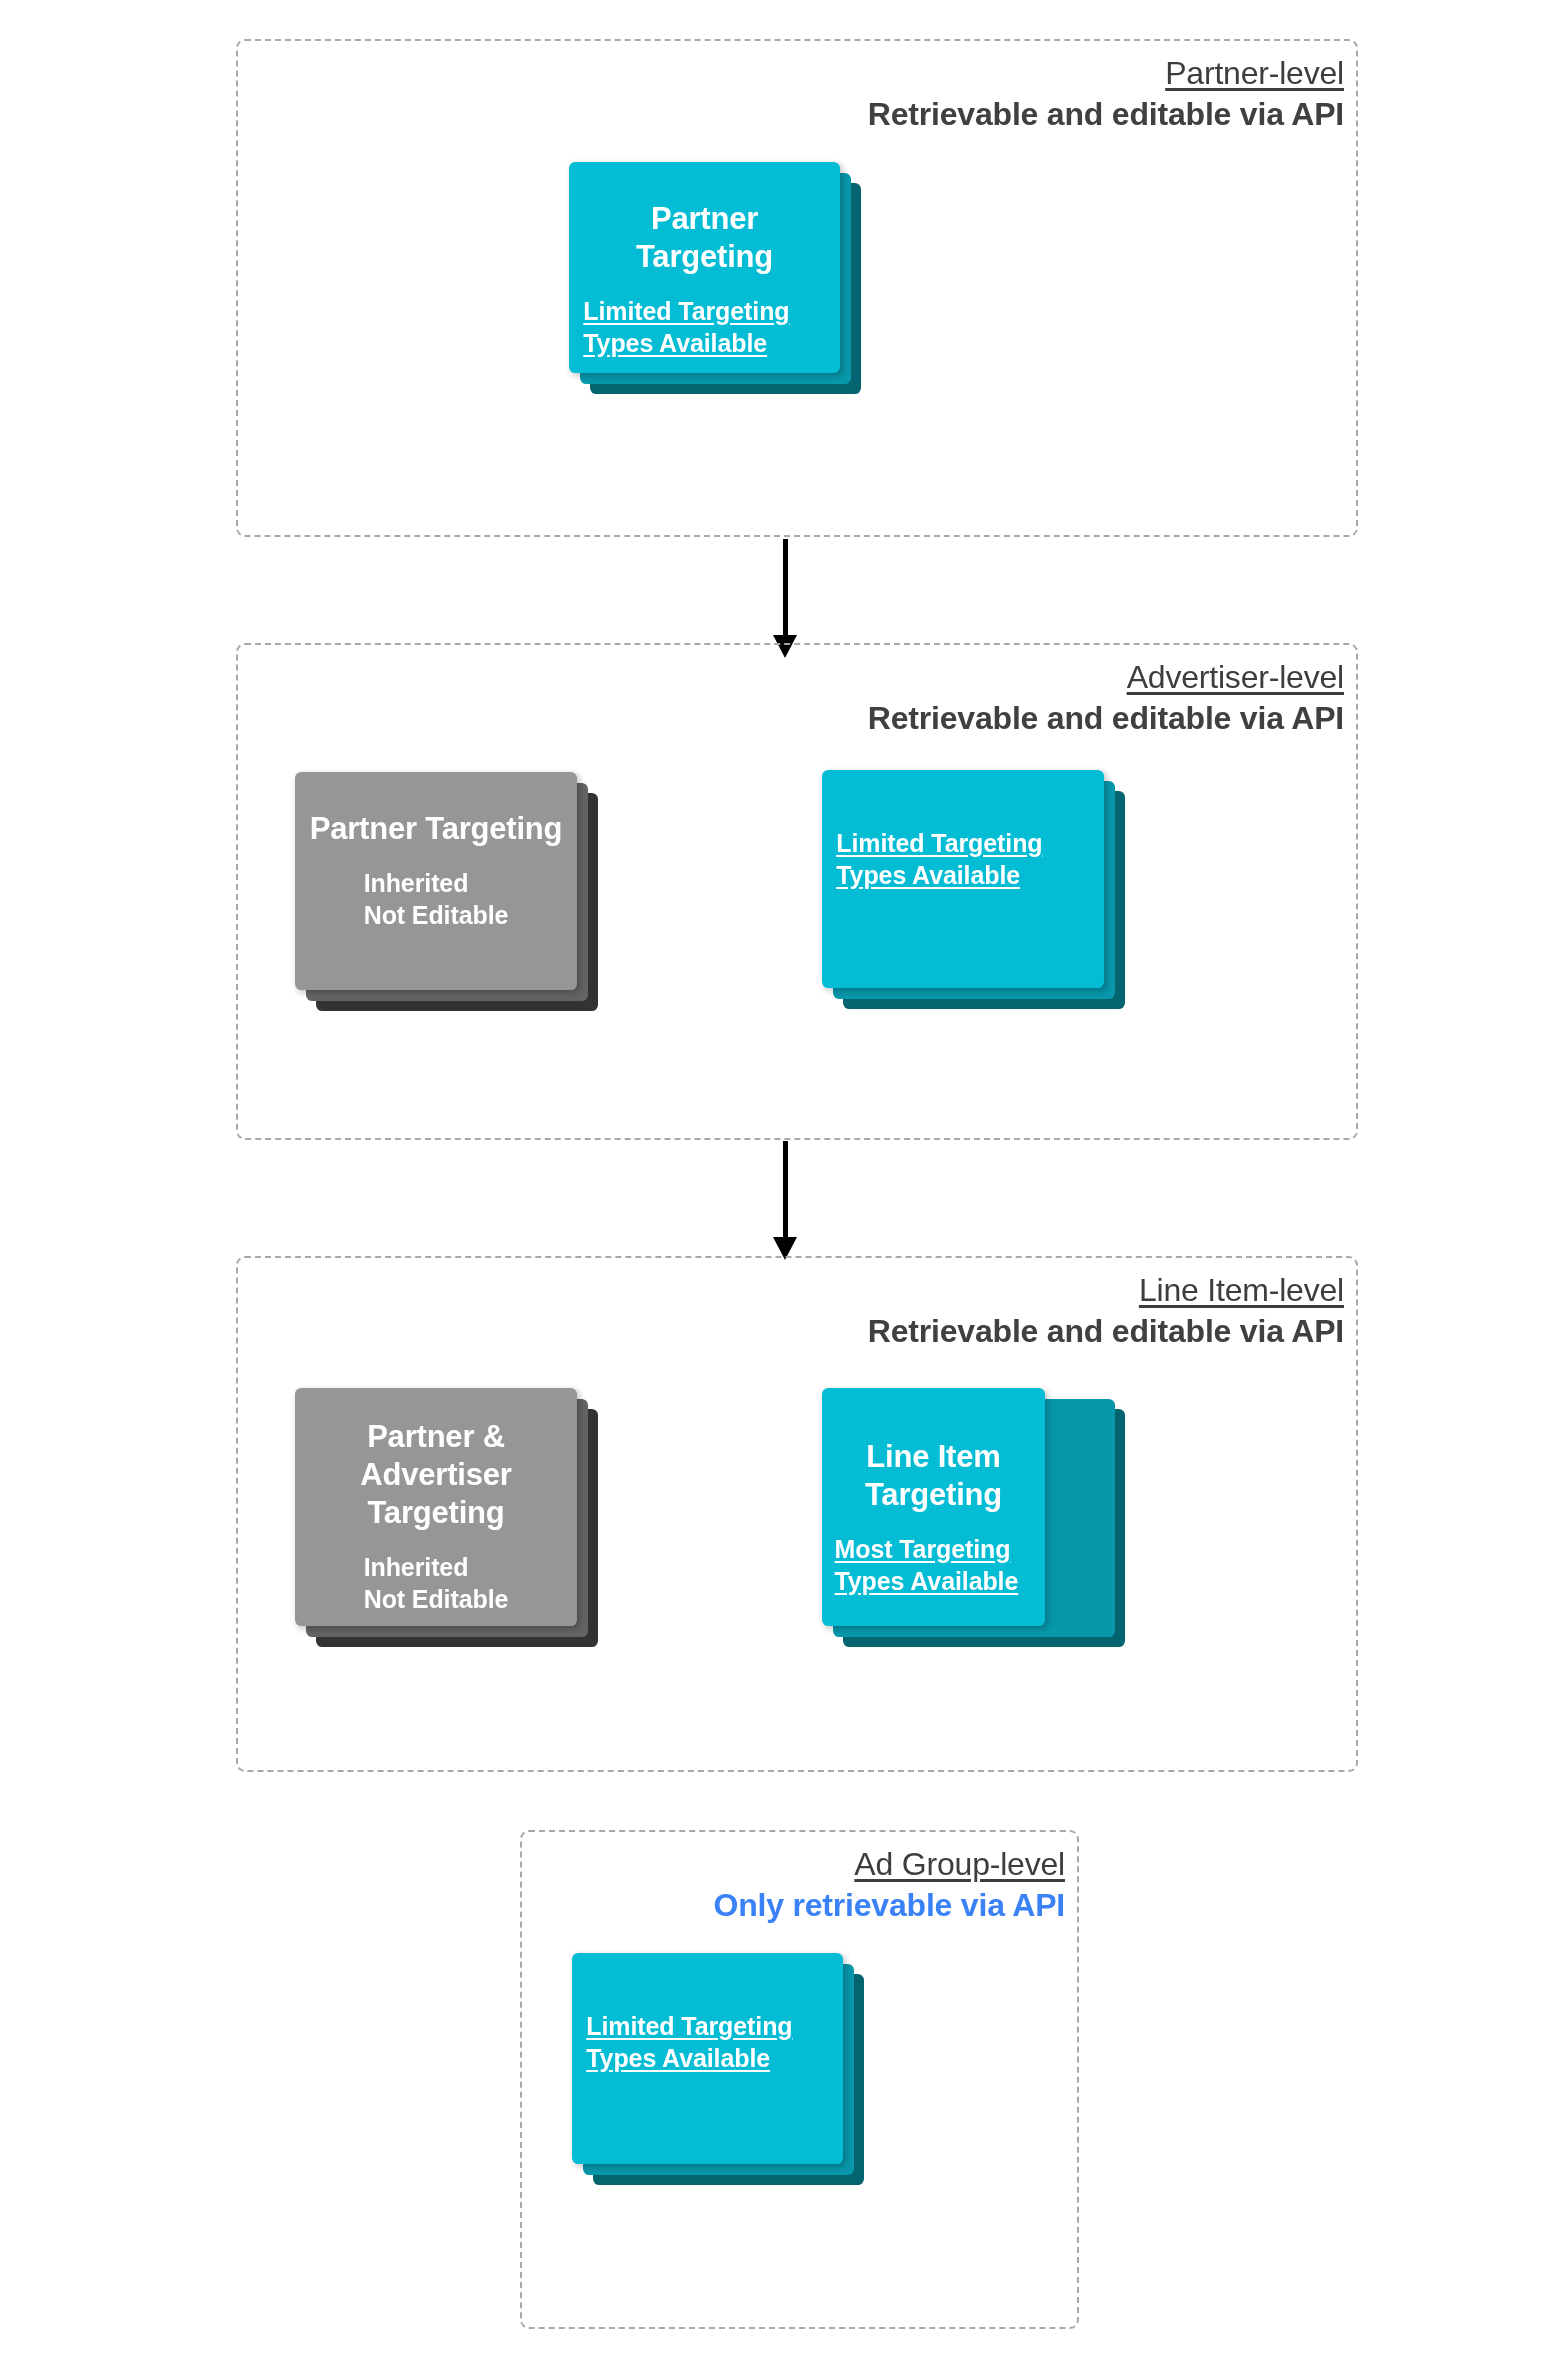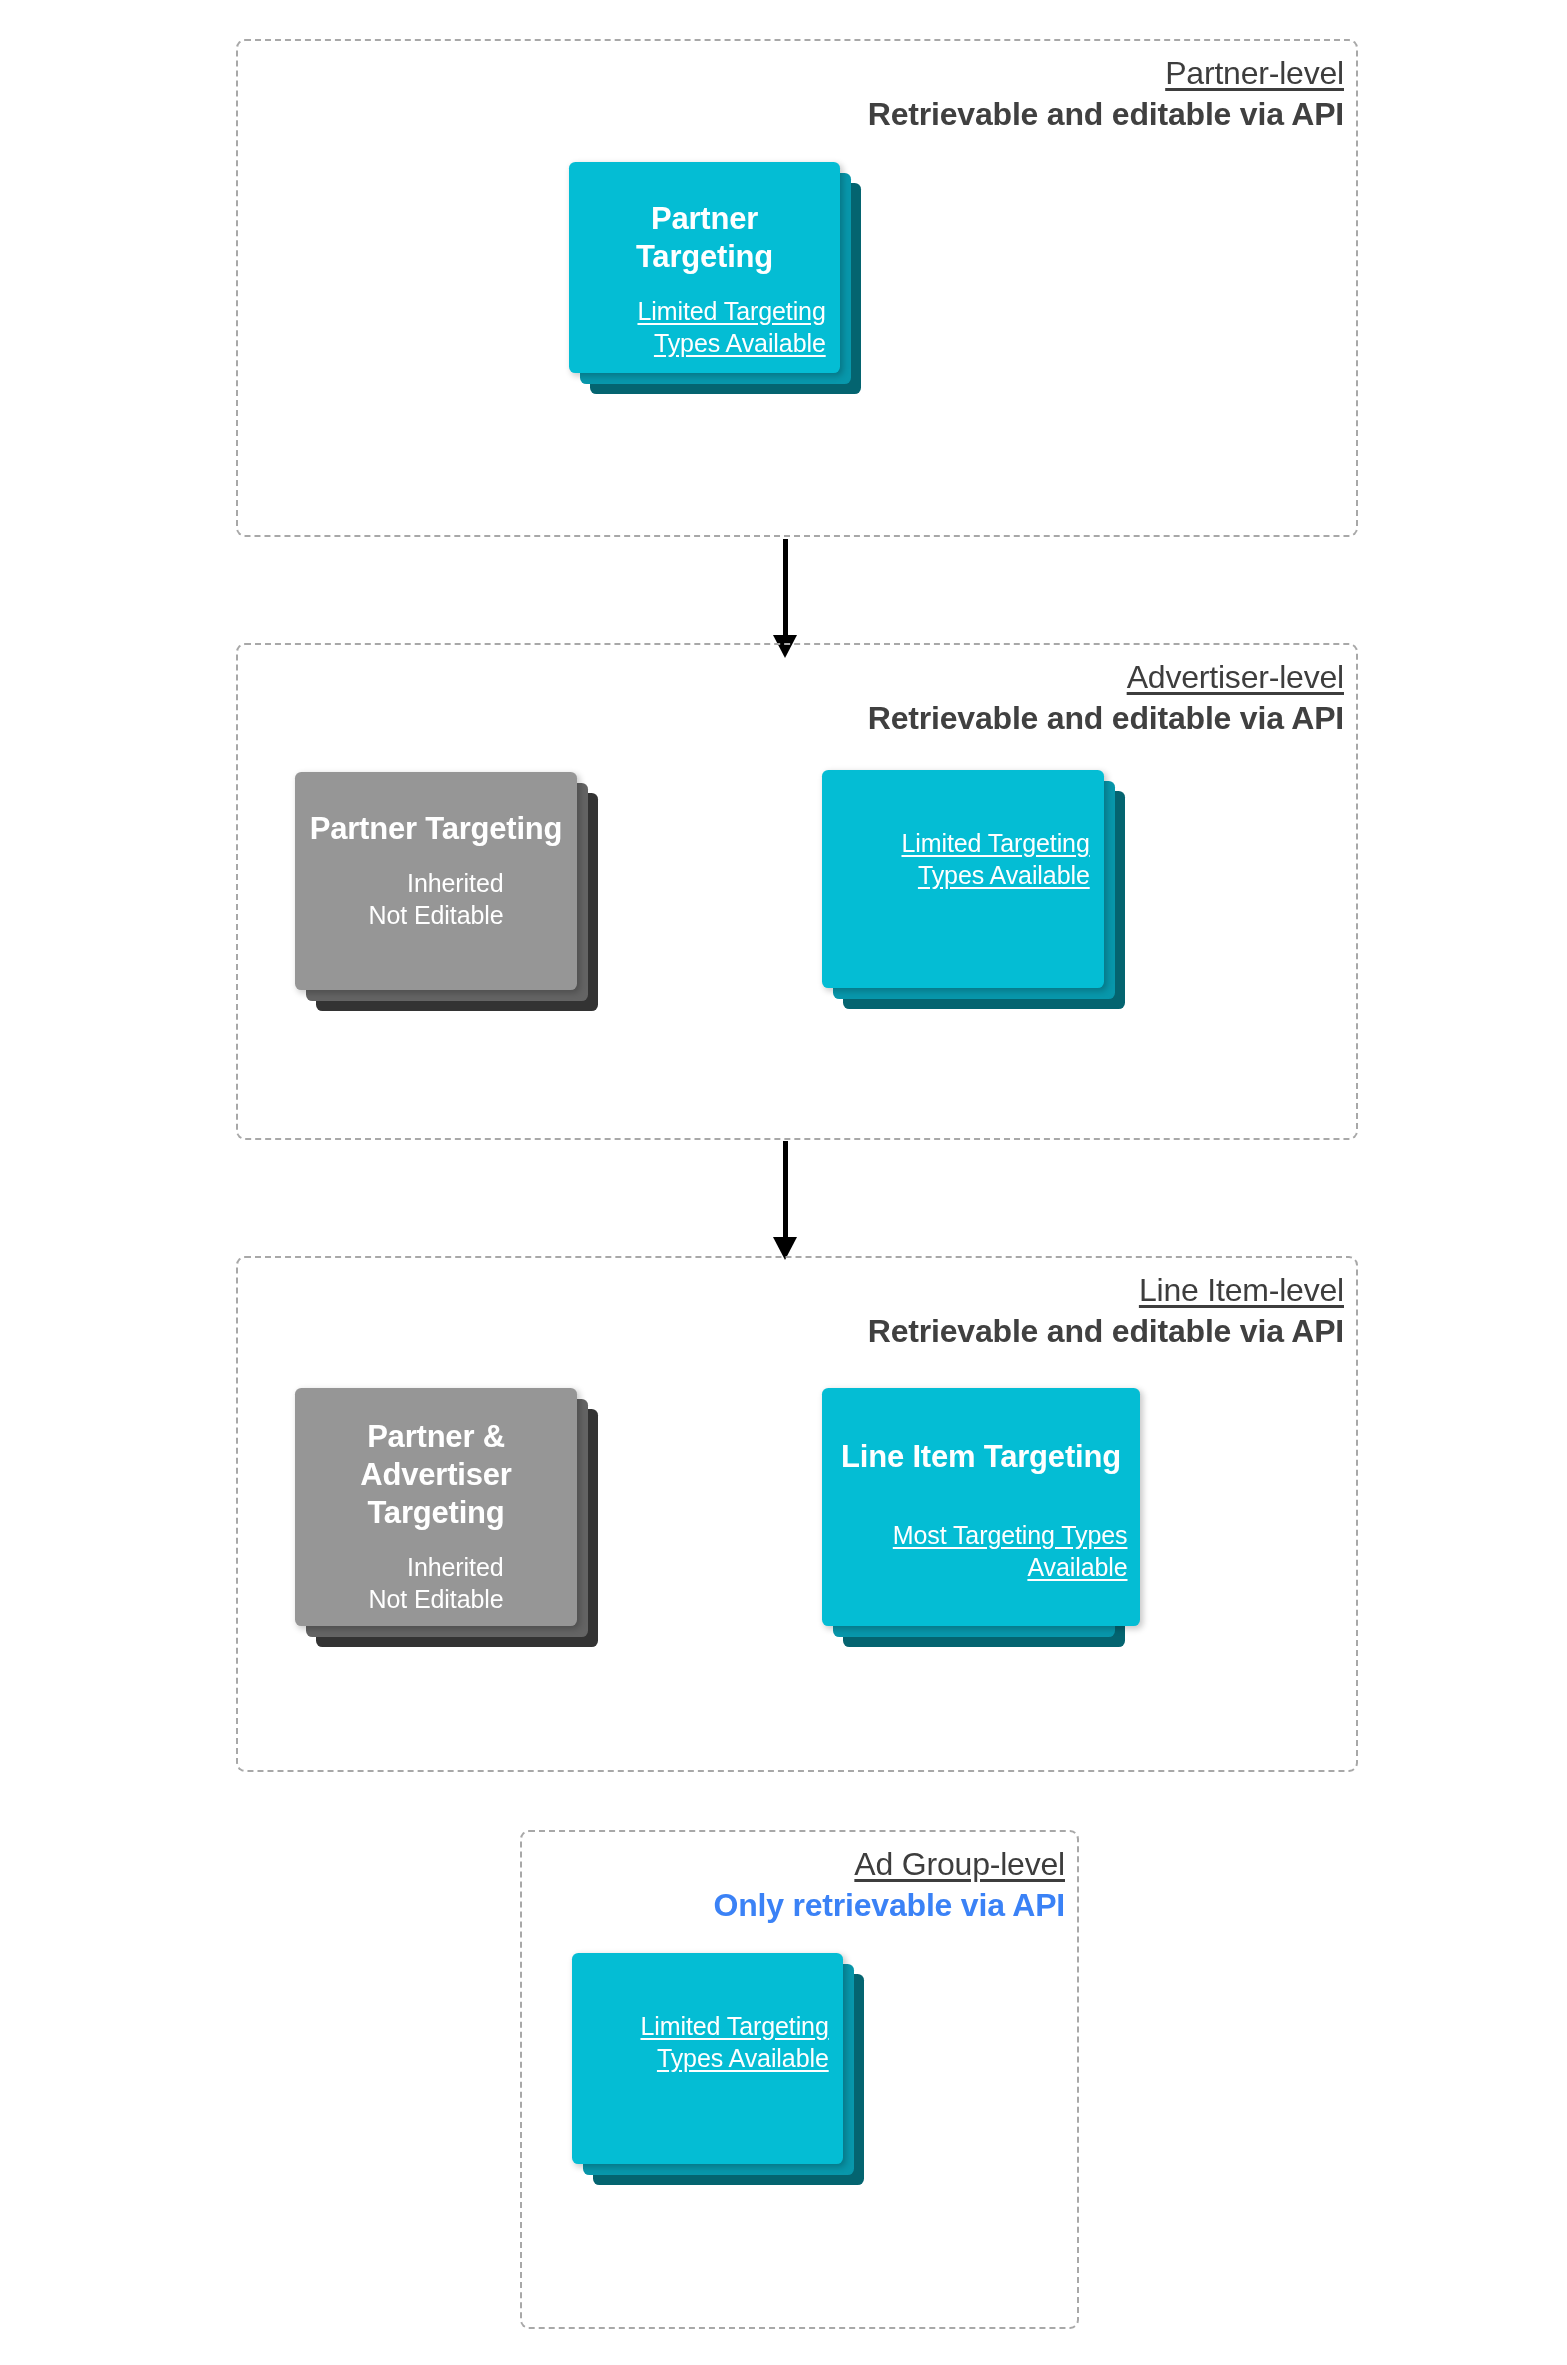--- a/index.html
+++ b/index.html
@@ -89,23 +89,23 @@
   .card-title {
     font-size: 31px;
     font-weight: 700;
     color: #ffffff;
     text-align: center;
     line-height: 1.22;
     letter-spacing: -0.2px;
   }
   .card-note {
     font-size: 25px;
-    font-weight: 400;
+    font-weight: 700;
     color: #ffffff;
-    text-align: right;
+    text-align: left;
     line-height: 1.28;
     letter-spacing: -0.1px;
   }
   .card-note.linked {
     text-decoration: underline;
     text-underline-offset: 2.7px;
   }
 
   
   .arrow {
@@ -198,21 +198,21 @@
     <div class="layer l1" style="width:282px; height:238px; padding:30px 12.5px 0 12.5px;">
       <div class="card-title">Partner &amp; Advertiser Targeting</div>
       <div class="card-note" style="margin-top:19.6px; white-space:pre-line;">Inherited
 Not Editable</div>
     </div>
   </div>
 
   <div class="stack cyan" style="left:584px; top:130px; width:304px; height:259px;">
     <div class="layer l3" style="width:282px; height:238px;"></div>
     <div class="layer l2" style="width:282px; height:238px;"></div>
-    <div class="layer l1" style="width:318px; height:238px; padding:50px 12.5px 0 12.5px;gap:24px;">
+    <div class="layer l1" style="width:223px; height:238px; padding:50px 12.5px 0 12.5px;">
       <div class="card-title">Line Item Targeting</div>
       <div class="card-note linked" style="margin-top:19px;">Most Targeting Types Available</div>
     </div>
   </div>
 </div>
 
 <div class="panel" style="left:520px; top:1830px; width:559px; height:499px;">
 
   <div class="panel-head" style="top:12.5px;">
     <span class="level-name">Ad Group-level</span>

